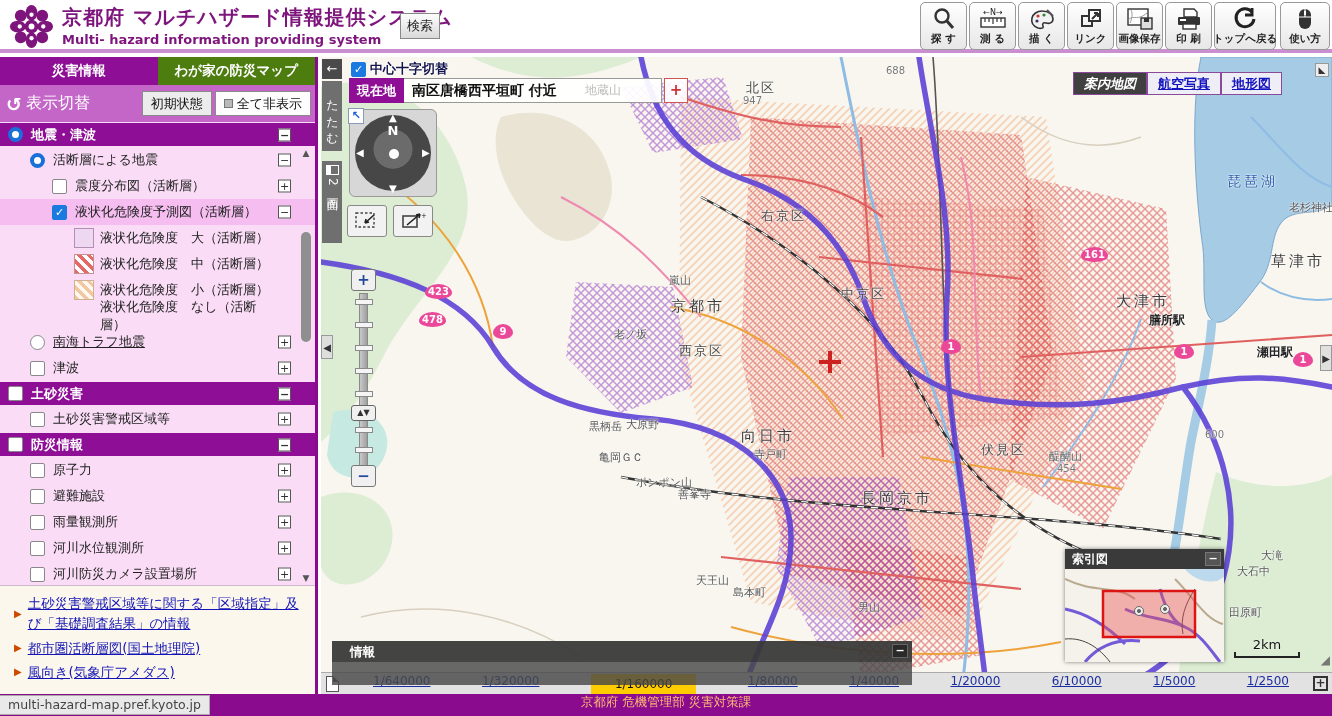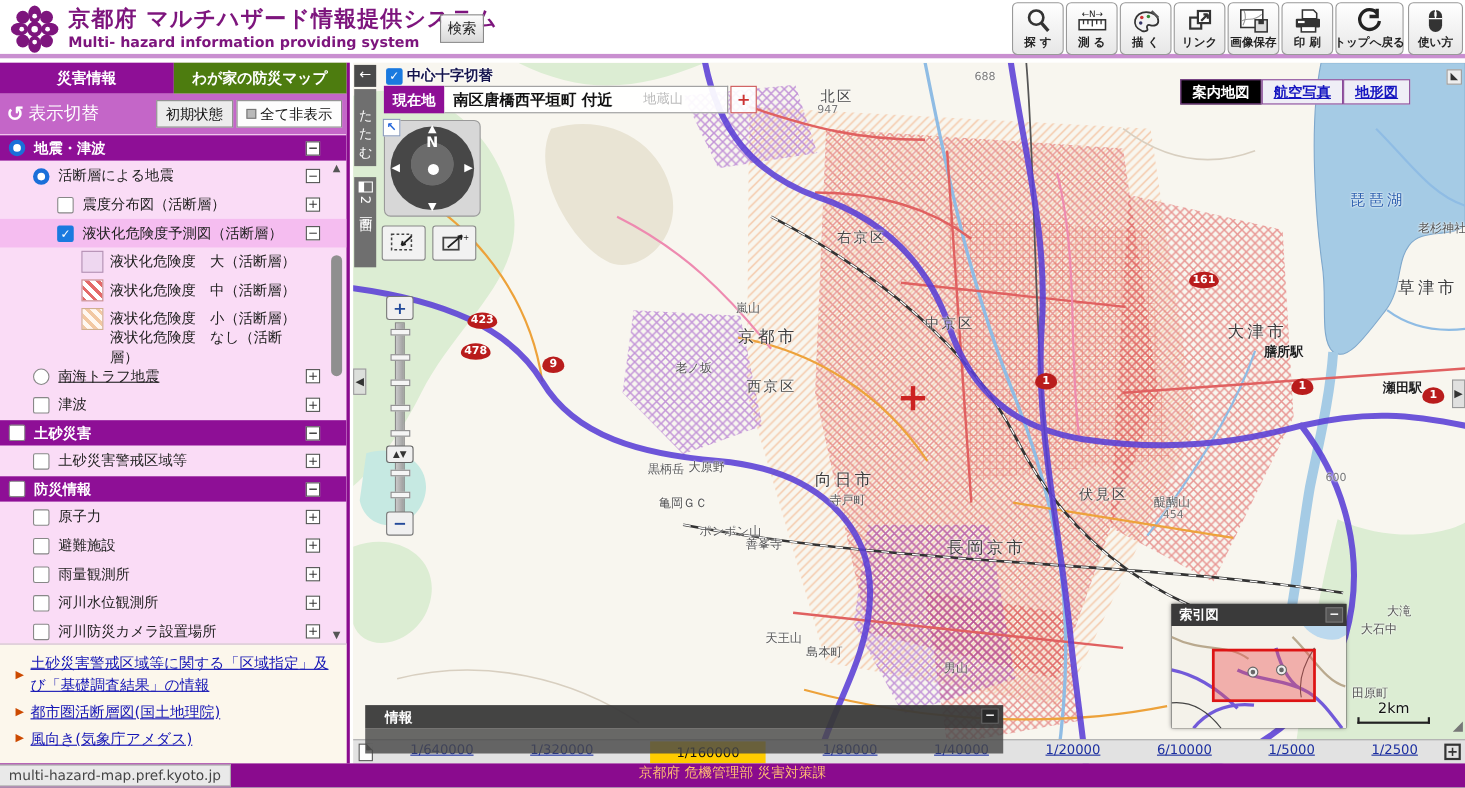--- a/index.html
+++ b/index.html
@@ -64,21 +64,21 @@
   #map{position:absolute;left:321px;top:57px;width:1011px;height:637px;background:#f8f6ef;overflow:hidden;}
   #map-art{position:absolute;left:0;top:0;}
   .mlabel{position:absolute;white-space:nowrap;color:#4a4a4a;text-shadow:0 0 2px #fff,0 0 2px #fff;pointer-events:none;}
   .k-city{font-size:15px;letter-spacing:3px;color:#3d3d3d;}
   .k-ward{font-size:13px;letter-spacing:2px;color:#4a4a4a;}
   .k-town{font-size:11px;color:#555;}
   .k-water{font-size:14px;letter-spacing:3px;color:#2c5fae;}
   .k-station{font-size:12px;color:#222;font-weight:bold;}
   .k-peak{font-size:11px;color:#5a5a5a;}
   .k-elev{font-size:10px;color:#777;}
-  .shield{position:absolute;min-width:20px;height:15px;background:#b91c1c;color:#fff;font-size:10px;font-weight:bold;text-align:center;line-height:15px;border-radius:50% 50% 50% 50%/60% 60% 40% 40%;padding:0 3px;}
+  .shield{position:absolute;min-width:20px;height:15px;background:#ec4899;color:#fff;font-size:10px;font-weight:bold;text-align:center;line-height:15px;border-radius:50% 50% 50% 50%/60% 60% 40% 40%;padding:0 3px;}
   #crosshair{position:absolute;left:498px;top:294px;width:22px;height:22px;}
   #crosshair:before,#crosshair:after{content:"";position:absolute;background:#cc2222;}
   #crosshair:before{left:9px;top:0;width:4px;height:22px;}
   #crosshair:after{left:0;top:9px;width:22px;height:4px;}
 
   
   #strip-back{position:absolute;left:1px;top:2px;width:20px;height:20px;background:#4a4a4a;color:#fff;font-size:13px;text-align:center;line-height:20px;cursor:pointer;}
   #strip-fold{position:absolute;left:1px;top:24px;width:20px;height:70px;background:#6f6f6f;color:#fff;font-size:12px;writing-mode:vertical-rl;text-align:center;letter-spacing:3px;cursor:pointer;display:flex;align-items:center;justify-content:center;}
   #strip-2scr{position:absolute;left:1px;top:104px;width:20px;height:82px;background:#6f6f6f;color:#fff;cursor:pointer;display:flex;flex-direction:column;align-items:center;padding-top:4px;}
   #strip-2scr .winico{width:13px;height:10px;border:1.5px solid #fff;border-left:5px solid #fff;margin-bottom:3px;}
@@ -117,21 +117,21 @@
   #zslider .track{position:absolute;left:8px;top:24px;width:9px;height:180px;background:linear-gradient(90deg,#c9c9c9,#9f9f9f);border:1px solid #8a8a8a;}
   .zbtn{position:absolute;left:0;width:25px;height:22px;background:#f0f0f0;border:1px solid #777;border-radius:3px;color:#234a9a;font-size:15px;font-weight:bold;text-align:center;line-height:20px;cursor:pointer;}
   #zplus{top:0;}
   #zminus{top:196px;}
   .ztick{position:absolute;left:4px;width:18px;height:6px;background:#f5f5f5;border:1px solid #8a8a8a;}
   #zhandle{position:absolute;left:0;top:136px;width:25px;height:16px;background:#f0f0f0;border:1px solid #666;border-radius:3px;text-align:center;font-size:8px;line-height:14px;color:#333;cursor:grab;}
 
   
   #basetabs{position:absolute;left:752px;top:15px;display:flex;}
   .btab{height:23px;display:flex;align-items:center;justify-content:center;font-size:13px;font-weight:bold;border:1px solid #8a4a9a;padding:0 10px;cursor:pointer;background:#efeef6;}
-  .btab.active{background:#000000;color:#fff;}
+  .btab.active{background:#404040;color:#fff;font-style:italic;}
   .btab.inactive{color:#1515c0;text-decoration:underline;}
   #map-corner{position:absolute;left:994px;top:6px;width:14px;height:14px;background:#eee;border:1px solid #999;color:#333;font-size:9px;line-height:13px;text-align:center;cursor:pointer;}
 
   
   #indexmap{position:absolute;left:744px;top:492px;width:159px;height:113px;background:#2f2f2f;box-shadow:0 0 4px rgba(0,0,0,.5);}
   #indexmap .ihead{height:20px;background:#3a3a3a;color:#fff;font-size:12px;font-weight:bold;padding:2px 0 0 7px;position:relative;}
   #indexmap .imin{position:absolute;right:3px;top:3px;width:16px;height:14px;background:#555;border:1px solid #777;color:#fff;font-size:11px;line-height:12px;text-align:center;cursor:pointer;}
   #indexmap svg{display:block;}
 
   
@@ -495,21 +495,21 @@
         <span class="mlabel k-elev" style="left: 565px; top: 8px;">688</span>
         <span class="mlabel k-elev" style="left: 422px; top: 38px;">947</span>
         <span class="mlabel k-water" style="left: 906px; top: 116px;">琵琶湖</span>
         <span class="mlabel k-city" style="left: 950px; top: 195px;">草津市</span>
         <span class="mlabel k-town" style="left: 968px; top: 143px;">老杉神社</span>
         <span class="mlabel k-city" style="left: 795px; top: 235px;">大津市</span>
         <span class="mlabel k-station" style="left: 828px; top: 255px;">膳所駅</span>
         <span class="mlabel k-station" style="left: 936px; top: 287px;">瀬田駅</span>
         <span class="mlabel k-town" style="left: 916px; top: 507px;">大石中</span>
         <span class="mlabel k-town" style="left: 940px; top: 491px;">大滝</span>
-        <span class="mlabel k-town" style="left: 908px; top: 566px;">田原町</span>
+        <span class="mlabel k-town" style="left: 908px; top: 548px;">田原町</span>
       </div>
     <div id="map-shields">
         <span class="shield" style="left: 620px; top: 282px;">1</span>
         <span class="shield" style="left: 853px; top: 287px;">1</span>
         <span class="shield" style="left: 972px; top: 295px;">1</span>
         <span class="shield" style="left: 760px; top: 190px;">161</span>
         <span class="shield" style="left: 98px; top: 255px;">478</span>
         <span class="shield" style="left: 104px; top: 227px;">423</span>
         <span class="shield" style="left: 172px; top: 267px;">9</span>
       </div>

